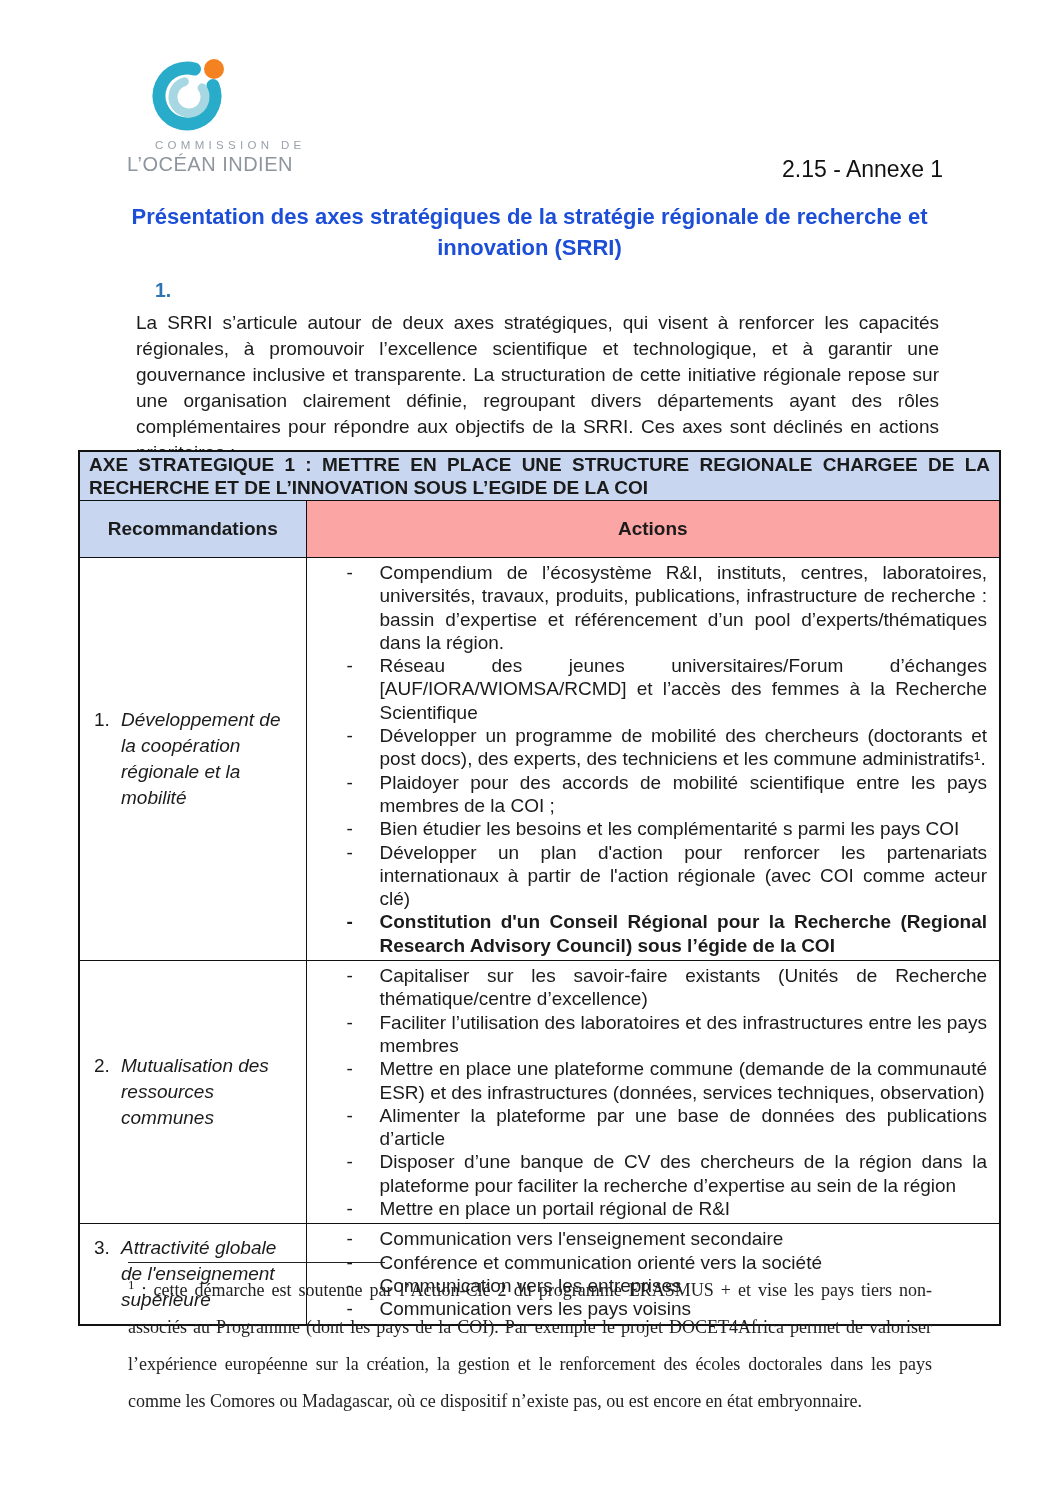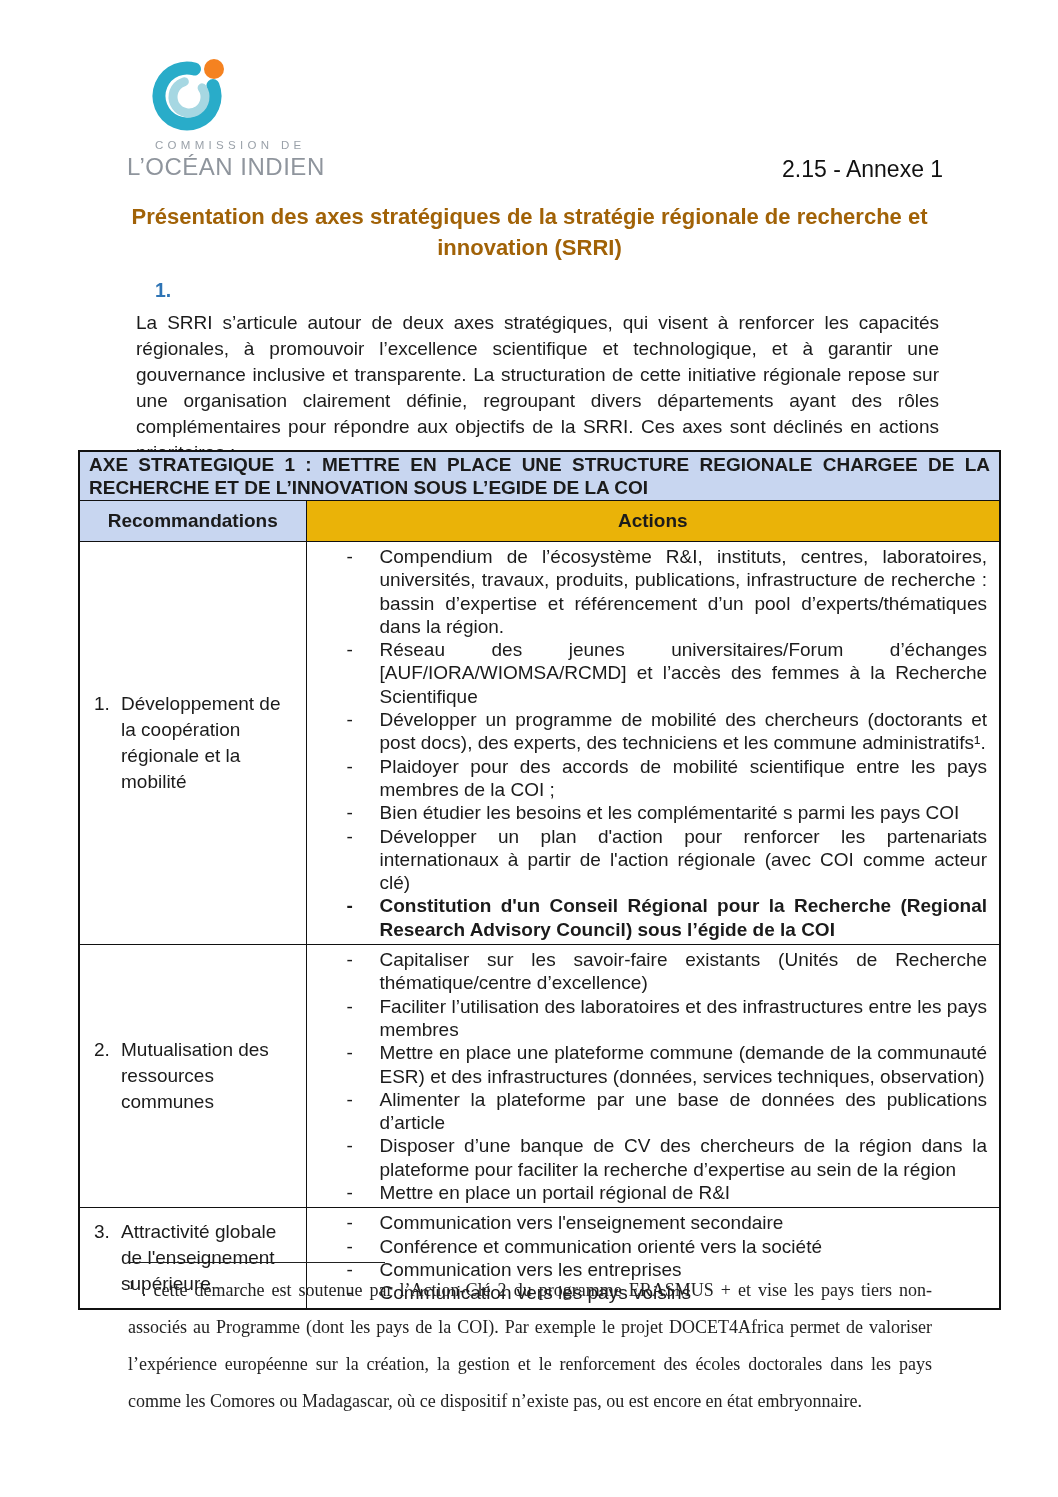--- a/index.html
+++ b/index.html
@@ -12,21 +12,21 @@
     overflow:hidden;
   }
   
   .logo-svg{position:absolute;left:150px;top:50px;}
   .org1{
     position:absolute;left:127px;top:139px;
     font-size:11.5px;letter-spacing:4.3px;color:#9AA1A9;white-space:nowrap;margin-left:28px;
   }
   .org2{
     position:absolute;left:127px;top:153px;
-    font-size:24px;letter-spacing:0.5px;color:#8F959D;white-space:nowrap;
+    font-size:20px;letter-spacing:0.5px;color:#8F959D;white-space:nowrap;
   }
   
   .annex{
     position:absolute;left:782px;top:156px;
     font-size:23px;color:#111;white-space:nowrap;
   }
   
   .title{
     position:absolute;left:128px;top:201px;width:803px;
     margin:0;text-align:center;
@@ -53,29 +53,29 @@
   .axis-table col.c1{width:227px;}
   .axis-table col.c2{width:694px;}
   .axis-table th,.axis-table td{border:1.6px solid #111;}
   .banner{
     height:48px;box-sizing:border-box;
     text-align:justify;font-weight:bold;line-height:23px;
     padding:1px 9px 1px 9px;
   }
   .colh{
     height:24px;box-sizing:border-box;
-    text-align:center;font-weight:bold;line-height:24px;padding:8px;
+    text-align:center;font-weight:bold;line-height:24px;padding:16px;
   }
   .axis-table tbody tr:nth-child(1){height:381px;}
   .axis-table tbody tr:nth-child(2){height:241px;}
   .axis-table tbody tr:nth-child(3){height:91px;}
   .rec-cell{vertical-align:middle;padding:4px 8px 4px 14px;}
   .rec-wrap{display:flex;line-height:26px;}
   .rec-num{flex:0 0 27px;}
-  .rec-text{flex:1;}
+  .rec-text{flex:1;font-style:italic;}
   .act-cell{vertical-align:top;padding:3px 12px 3px 0;}
   .action{display:flex;line-height:23.3px;}
   .action.bold{font-weight:bold;}
   .dash{flex:0 0 73px;box-sizing:border-box;padding-left:40px;}
   .atext{flex:1;text-align:justify;}
   
   .footnote-rule{
     position:absolute;left:128px;top:1262px;width:257px;height:0;
     border-top:1.6px solid #222;
   }
@@ -96,40 +96,40 @@
   <svg class="logo-svg" width="84" height="88" viewBox="0 0 84 88" aria-hidden="true">
     <circle cx="37" cy="46" r="28" fill="none" stroke="#29ACC9" stroke-width="13" stroke-dasharray="150 26" stroke-linecap="round" transform="rotate(-22 37 46)"></circle>
     <circle cx="39" cy="47" r="16" fill="none" stroke="#A6D7E2" stroke-width="9" stroke-dasharray="80 21" stroke-linecap="round" transform="rotate(-35 39 47)"></circle>
     <circle cx="64" cy="19" r="10" fill="#F58220"></circle>
   </svg>
   <div class="org1">COMMISSION DE</div>
   <div class="org2" style="color: rgb(143, 149, 157);">L’OCÉAN INDIEN</div>
 
   <div class="annex">2.15 - Annexe 1</div>
 
-  <h1 class="title" style="color: #a16207;">Présentation des axes stratégiques de la stratégie régionale de recherche et innovation (SRRI)</h1>
+  <h1 class="title" style="color: #1d4ed8;">Présentation des axes stratégiques de la stratégie régionale de recherche et innovation (SRRI)</h1>
 
   <div class="section-heading" style="color: rgb(46, 116, 181);">
     <span class="section-num">1.</span>
   </div>
 
   <p class="para">La SRRI s’articule autour de deux axes stratégiques, qui visent à renforcer les capacités régionales, à promouvoir l’excellence scientifique et technologique, et à garantir une gouvernance inclusive et transparente. La structuration de cette initiative régionale repose sur une organisation clairement définie, regroupant divers départements ayant des rôles complémentaires pour répondre aux objectifs de la SRRI. Ces axes sont déclinés en actions prioritaires :</p>
 
   <table class="axis-table">
     <colgroup>
         <col class="c1">
         <col class="c2">
       </colgroup>
     <thead>
       <tr>
         <th class="banner" colspan="2" style="background: rgb(200, 214, 240);">AXE STRATEGIQUE 1 : METTRE EN PLACE UNE STRUCTURE REGIONALE CHARGEE DE LA RECHERCHE ET DE L’INNOVATION SOUS L’EGIDE DE LA COI</th>
       </tr>
       <tr>
         <th class="colh" style="background: rgb(200, 214, 240);">Recommandations</th>
-        <th class="colh" style="background: #eab308;">Actions</th>
+        <th class="colh" style="background: #fca5a5;">Actions</th>
       </tr>
     </thead>
     <tbody>
         <tr>
           <td class="rec-cell">
             <div class="rec-wrap">
               <span class="rec-num">1.</span>
               <span class="rec-text">Développement de la coopération régionale et la mobilité</span>
             </div>
           </td>

